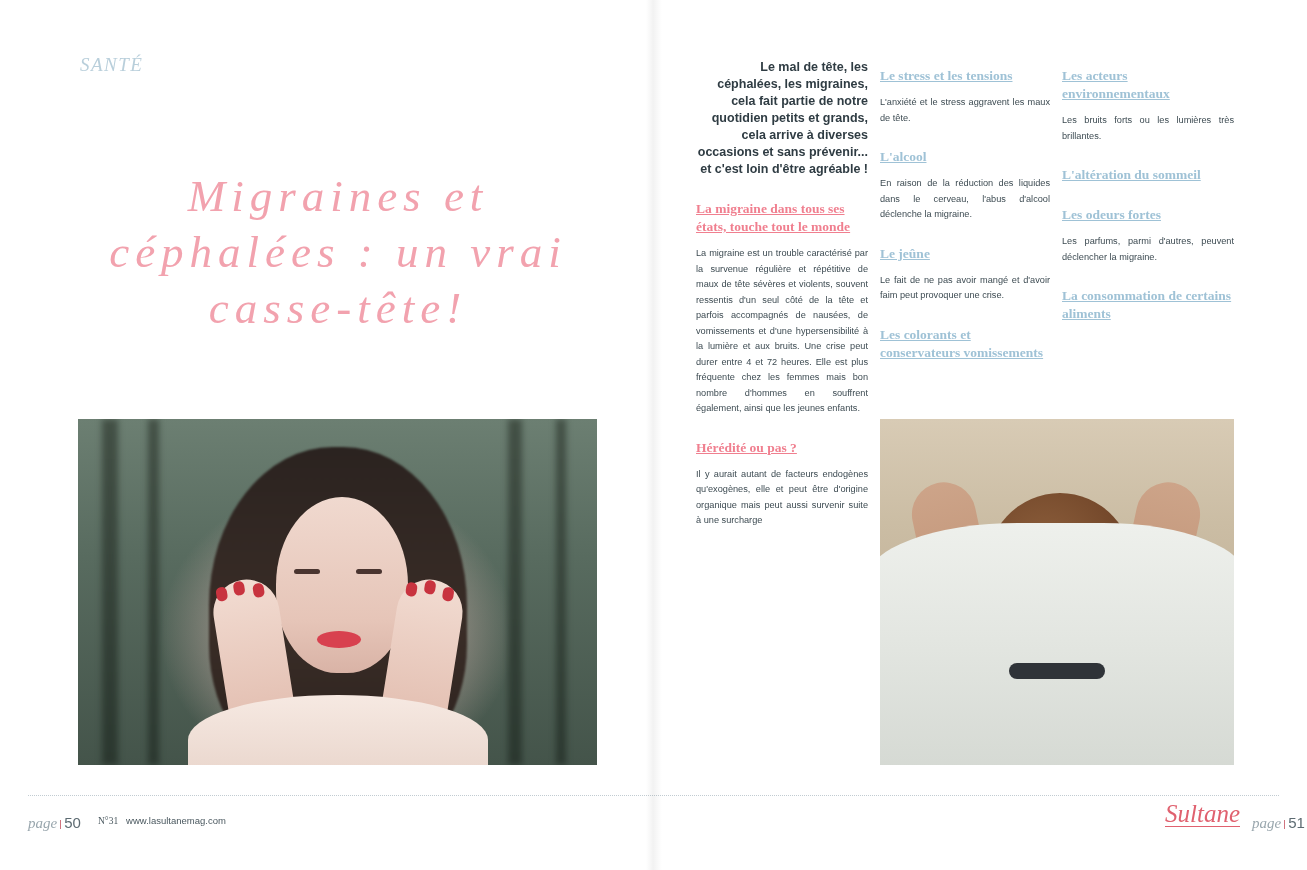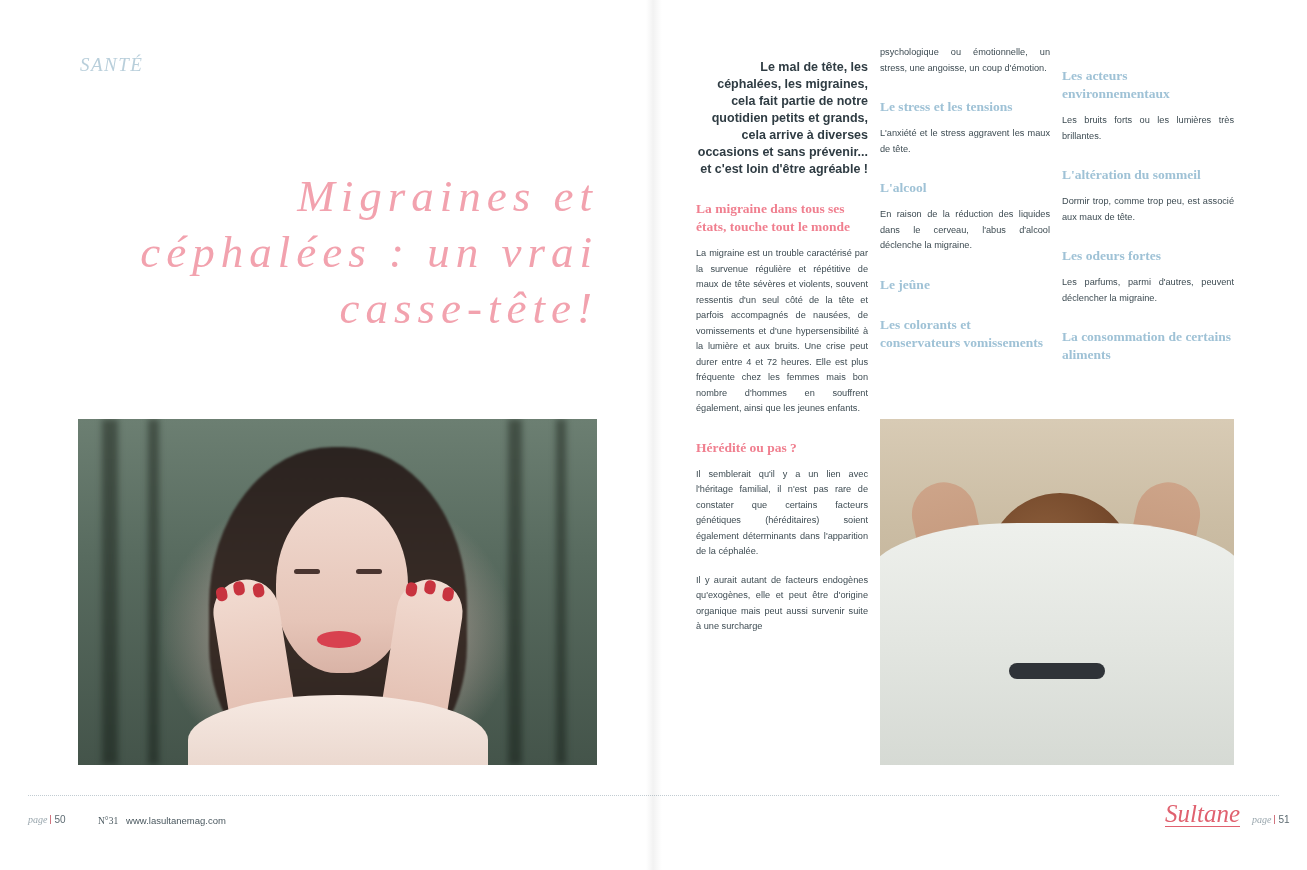--- a/index.html
+++ b/index.html
@@ -39,21 +39,21 @@
     font-style: italic;
     font-size: 19px;
     letter-spacing: 1.5px;
     color: #b9cfdb;
   }
   .headline {
     position: absolute;
     left: 78px;
     top: 168px;
     width: 520px;
-    text-align: right;
+    text-align: center;
     font-family: "Liberation Serif", serif;
     font-style: italic;
     font-size: 45px;
     line-height: 56px;
     letter-spacing: 6px;
     color: #f2a2ae;
   }
   .hero-photo {
     position: absolute;
     left: 78px;
@@ -162,20 +162,21 @@
     text-align: right;
     color: #2f3c43;
     margin: 14px 0 0 0;
   }
   .subhead {
     font-family: "Liberation Serif", serif;
     font-size: 13.5px;
     line-height: 18px;
     color: #f07f8f;
     margin: 22px 0 10px 0;
+    text-decoration: underline;
   }
   .subhead.blue {
     color: #9fc2d6;
   }
   p.body {
     font-size: 9.2px;
     line-height: 15.5px;
     text-align: justify;
     color: #3d4b52;
     margin: 0 0 13px 0;
@@ -241,21 +242,21 @@
   .footer-rule {
     position: absolute;
     height: 0;
     border-top: 1px dotted #c2ccd2;
   }
   .footer-rule.left { left: 28px; top: 795px; width: 625px; }
   .footer-rule.right { left: 654px; top: 795px; width: 625px; }
 
   .folio {
     position: absolute;
-    font-size: 10px;
+    font-size: 15px;
     color: #5d6b72;
   }
   .folio .word {
     font-family: "Liberation Serif", serif;
     font-style: italic;
     color: #9aa7ae;
   }
   .folio .bar {
     display: inline-block;
     width: 1px;
@@ -344,39 +345,37 @@
     </div>
   </div>
 
   <div class="page-right"></div>
 
   <div class="col col-1">
     <p class="lead">Le mal de tête, les céphalées, les migraines, cela fait partie de notre quotidien petits et grands, cela arrive à diverses occasions et sans prévenir... et c'est loin d'être agréable !</p>
     <h2 class="subhead">La migraine dans tous ses états, touche tout le monde</h2>
     <p class="body">La migraine est un trouble caractérisé par la survenue régulière et répétitive de maux de tête sévères et violents, souvent ressentis d'un seul côté de la tête et parfois accompagnés de nausées, de vomissements et d'une hypersensibilité à la lumière et aux bruits. Une crise peut durer entre 4 et 72 heures. Elle est plus fréquente chez les femmes mais bon nombre d'hommes en souffrent également, ainsi que les jeunes enfants.</p>
     <h2 class="subhead">Hérédité ou pas ?</h2>
-    <p class="body">Il semblerait qu'il y a un lien avec l'héritage familial, il n'est pas rare de constater que certains facteurs génétiques (héréditaires) soient également déterminants dans l'apparition de la céphalée.</p>
     <p class="body">Il y aurait autant de facteurs endogènes qu'exogènes, elle et peut être d'origine organique mais peut aussi survenir suite à une surcharge</p>
   </div>
 
   <div class="col col-2">
-    <p class="body">psychologique ou émotionnelle, un stress, une angoisse, un coup d'émotion.</p>
     <h2 class="subhead blue">Le stress et les tensions</h2>
     <p class="body">L'anxiété et le stress aggravent les maux de tête.</p>
     <h2 class="subhead blue">L'alcool</h2>
     <p class="body">En raison de la réduction des liquides dans le cerveau, l'abus d'alcool déclenche la migraine.</p>
     <h2 class="subhead blue">Le jeûne</h2>
+    <p class="body">Le fait de ne pas avoir mangé et d'avoir faim peut provoquer une crise.</p>
     <h2 class="subhead blue">Les colorants et conservateurs vomissements</h2>
   </div>
 
   <div class="col col-3">
     <h2 class="subhead blue">Les acteurs environnementaux</h2>
     <p class="body">Les bruits forts ou les lumières très brillantes.</p>
     <h2 class="subhead blue">L'altération du sommeil</h2>
-    <p class="body">Dormir trop, comme trop peu, est associé aux maux de tête.</p>
     <h2 class="subhead blue">Les odeurs fortes</h2>
     <p class="body">Les parfums, parmi d'autres, peuvent déclencher la migraine.</p>
     <h2 class="subhead blue">La consommation de certains aliments</h2>
   </div>
 
   <div class="photo2">
     <div class="bg"></div>
     <div class="dune"></div>
     <div class="arm l"></div>
     <div class="arm r"></div>

